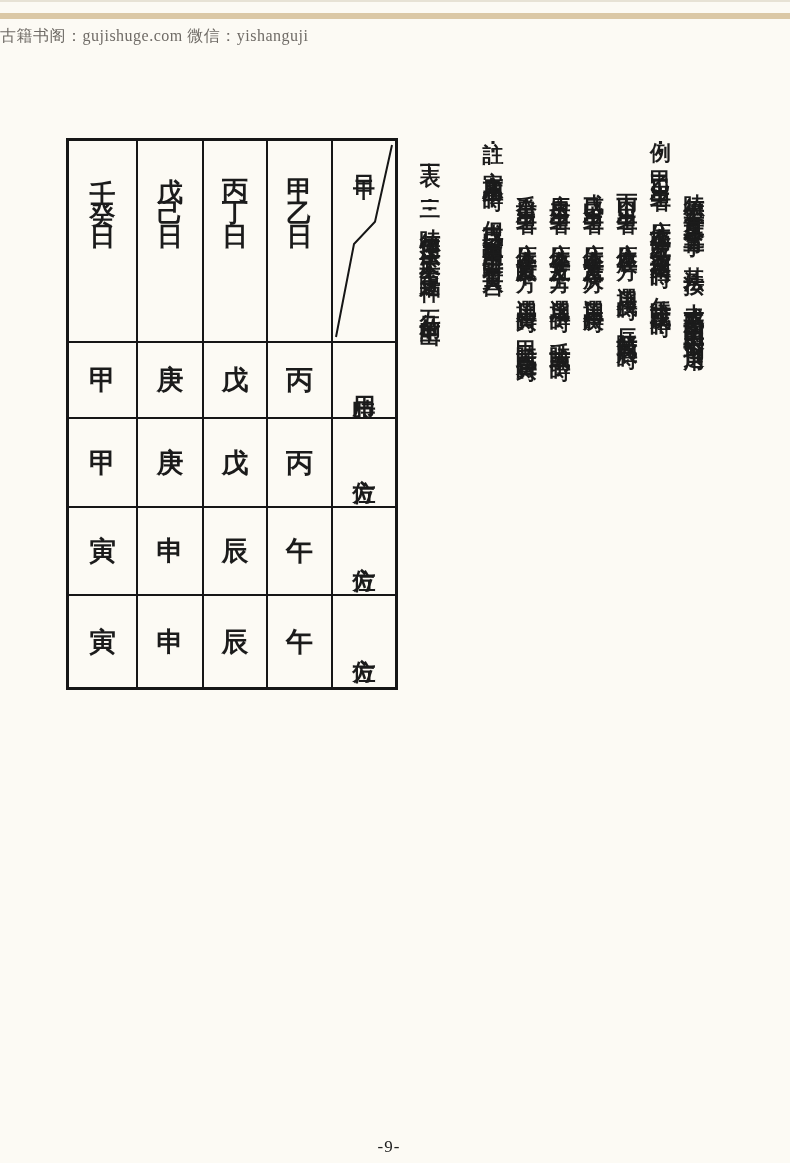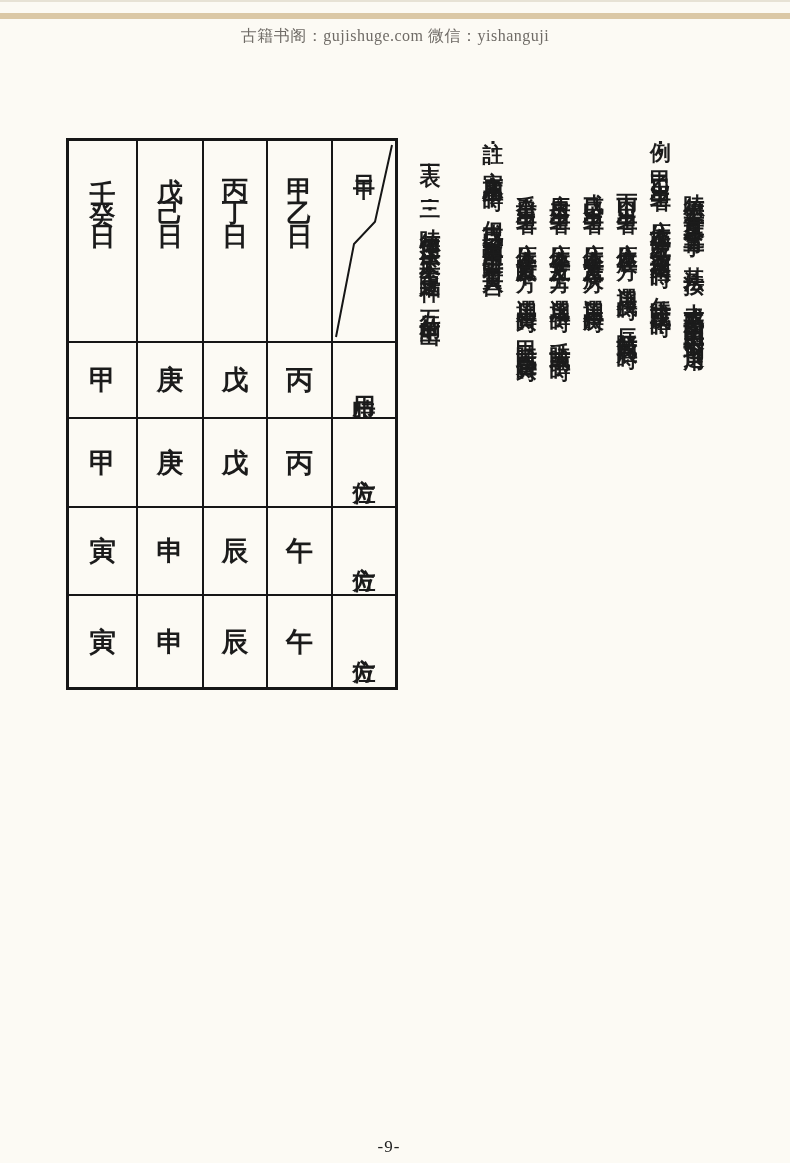--- a/index.html
+++ b/index.html
@@ -8,21 +8,21 @@
     width:790px;height:1163px;
     background:#fcfaf4;
     font-family:"Liberation Serif","DejaVu Serif",serif;
     color:#1b1b1b;
     overflow:hidden;
   }
   .top-edge{position:absolute;top:0;left:0;width:100%;height:2px;background:#e7e2d5;}
   .top-rule{position:absolute;top:13px;left:0;width:100%;height:6px;background:#dbc8a6;}
   .site-header{
     position:absolute;top:26px;left:0;width:100%;
-    text-align:center;font-size:16px;color:#6f6b66;letter-spacing:.5px;
+    text-align:left;font-size:16px;color:#6f6b66;letter-spacing:.5px;
   }
   
   .gtable{
     position:absolute;left:66px;top:138px;
     display:grid;
     grid-template-columns:67px 66px 64px 65px 64px;
     grid-template-rows:200px 76px 89px 88px 93px;
     border:3px solid #161616;
   }
   .cell{

